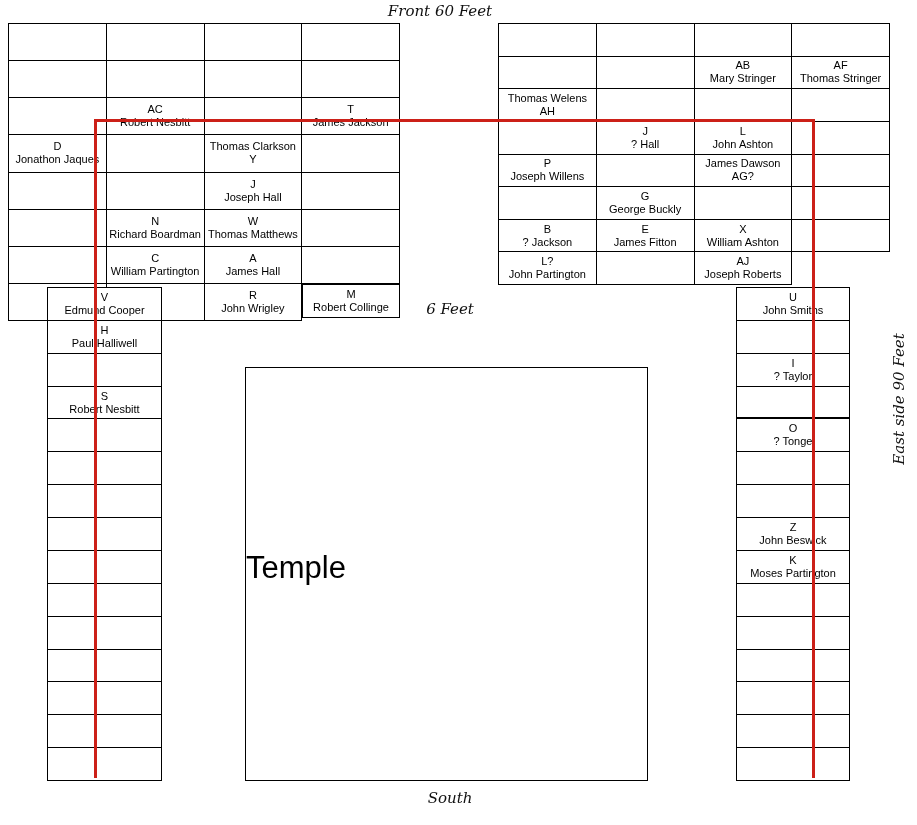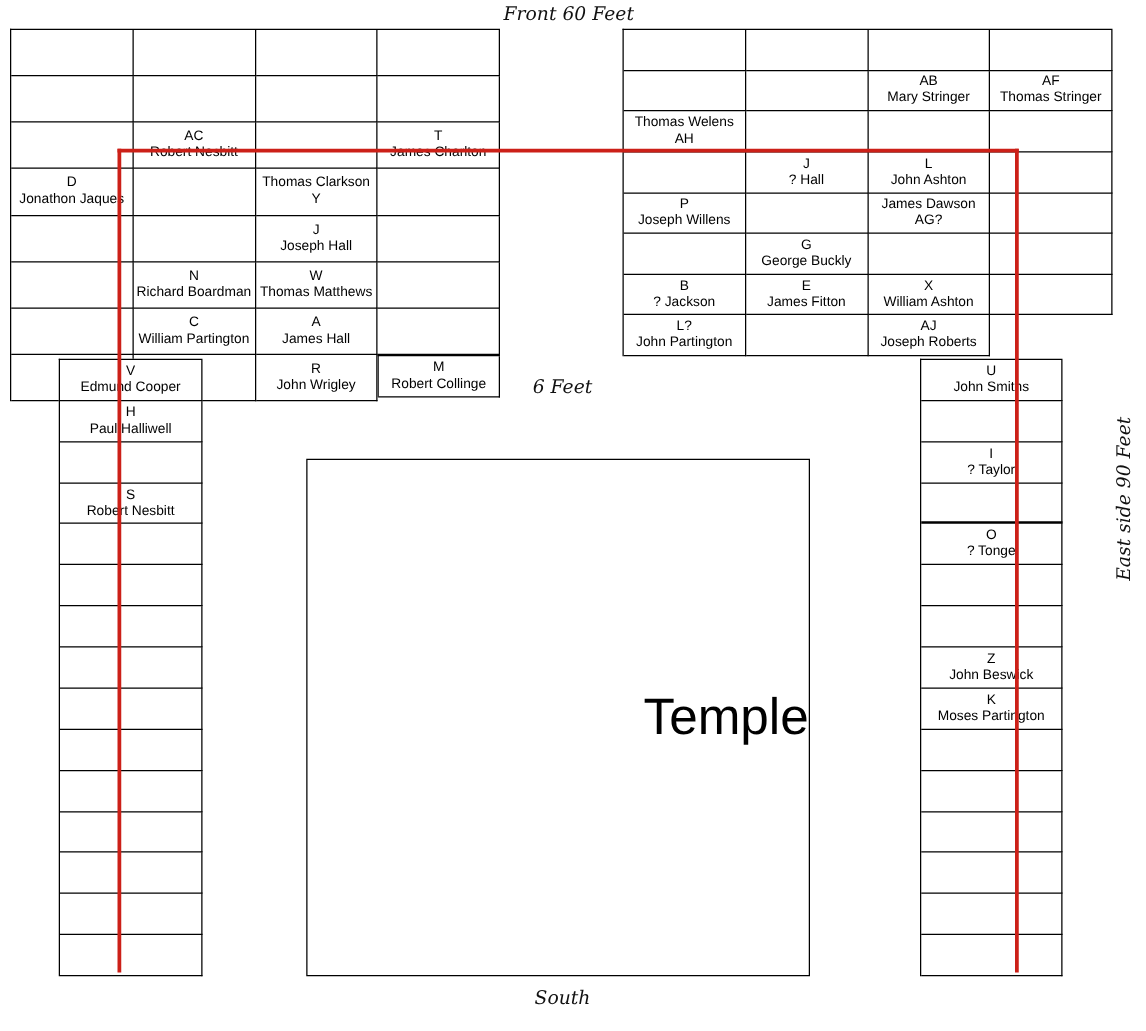--- a/index.html
+++ b/index.html
@@ -50,39 +50,39 @@
   #temple{
     position:absolute;
     left:245px;top:367px;width:403px;height:414px;
     box-sizing:border-box;
     border:1px solid #000;
     background:#fff;
   }
   #temple .temple-label{
     position:absolute;
     left:0;right:0;top:182px;
-    text-align:right;
-    font-size:41px;
+    text-align:left;
+    font-size:31px;
     font-family:"Liberation Sans", sans-serif;
     color:#000;
   }
   
   .red-line{position:absolute;background:#cc2018;z-index:5;}
   #red-h{left:94px;top:119px;width:721px;height:3px;}
   #red-v-left{left:94px;top:119px;width:3px;height:659px;}
   #red-v-right{left:812px;top:119px;width:3px;height:659px;}
   
   #east-label{
     position:absolute;
     left:818px;top:388px;width:166px;height:22px;
     transform:rotate(-90deg);
     transform-origin:center center;
   }
   
-  #front-label{left:290px;top:2px;width:330px;}
+  #front-label{left:275px;top:2px;width:330px;}
   #six-feet-label{left:400px;top:300px;width:100px;}
   #south-label{left:285px;top:789px;width:330px;}
 </style>
 </head>
 <body>
 
 <div id="canvas">
 
   <div class="map-label" id="front-label">Front 60 Feet</div>
 
@@ -96,21 +96,21 @@
       <div class="cell"></div>
       <div class="cell"></div>
       <div class="cell"></div>
       <div class="cell">
         <div class="ln">AC</div>
         <div class="ln">Robert Nesbitt</div>
       </div>
       <div class="cell"></div>
       <div class="cell">
         <div class="ln">T</div>
-        <div class="ln">James Charlton</div>
+        <div class="ln">James Jackson</div>
       </div>
       <div class="cell">
         <div class="ln">D</div>
         <div class="ln">Jonathon Jaques</div>
       </div>
       <div class="cell"></div>
       <div class="cell">
         <div class="ln">Thomas Clarkson</div>
         <div class="ln">Y</div>
       </div>

